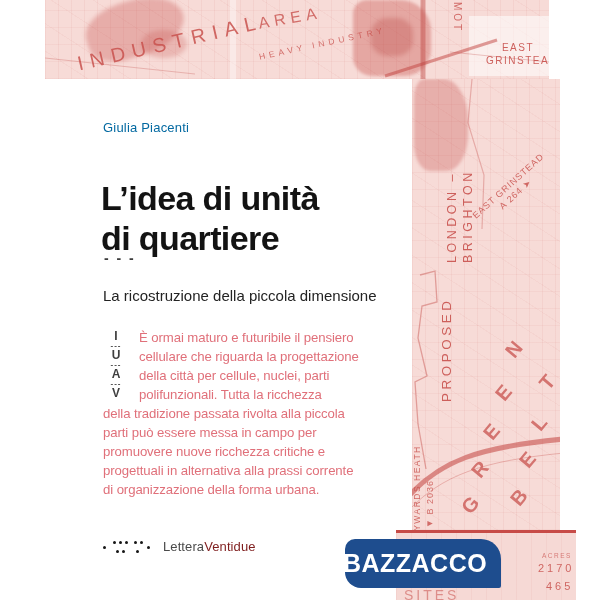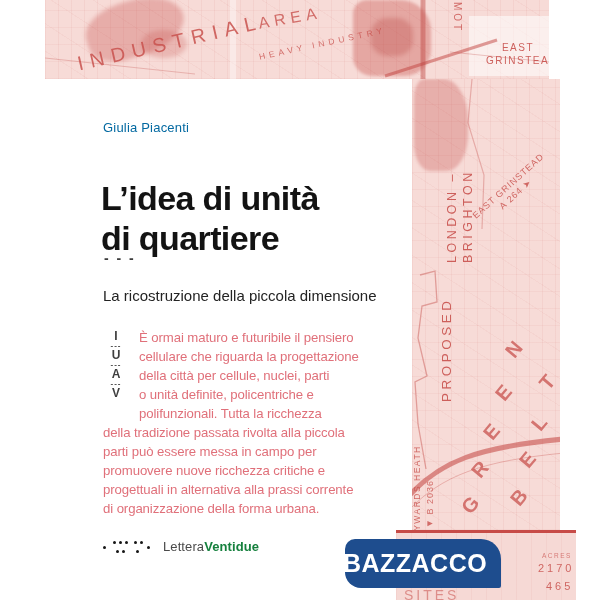--- a/index.html
+++ b/index.html
@@ -44,21 +44,21 @@
   .iuav .id{font-size:8px;font-weight:700;line-height:8px;letter-spacing:1px;}
   #body-text{position:absolute;left:103px;top:328px;width:302px;}
   #body-text .line{height:19px;font-size:13.2px;line-height:19px;color:#e0707a;letter-spacing:-.1px;}
   #body-text .line.indent{padding-left:36px;}
   
   .publisher{position:absolute;left:103px;top:537px;height:18px;display:flex;align-items:center;}
   .dots{position:relative;width:52px;height:16px;margin-right:8px;}
   .dots i{position:absolute;width:3px;height:3px;border-radius:50%;background:#161616;}
   .pname{font-size:13px;color:#161616;letter-spacing:.1px;}
   .pname .pl{font-weight:400;color:#4a4a4a;}
-  .pname .pb{font-weight:700;color:#15803d;}
+  .pname .pb{font-weight:400;color:#7f1d1d;}
   
   .banner{position:absolute;left:345px;top:539px;width:156px;height:49px;z-index:5;
           border-radius:10px 20px 2px 16px;display:flex;align-items:center;justify-content:center;
           padding-right:16px;}
   .banner span{font-size:25px;font-weight:800;letter-spacing:.5px;}
 </style>
 </head>
 <body>
 
 <div class="cover">
@@ -132,21 +132,20 @@
     <span class="id">---</span>
     <span class="il">A</span>
     <span class="id">---</span>
     <span class="il">V</span>
   </div>
 
   <div id="body-text">
       <div class="line indent">È ormai maturo e futuribile il pensiero</div>
       <div class="line indent">cellulare che riguarda la progettazione</div>
       <div class="line indent">della città per cellule, nuclei, parti</div>
-      <div class="line indent">o unità definite, policentriche e</div>
       <div class="line indent">polifunzionali. Tutta la ricchezza</div>
       <div class="line">della tradizione passata rivolta alla piccola</div>
       <div class="line">parti può essere messa in campo per</div>
       <div class="line">promuovere nuove ricchezza critiche e</div>
       <div class="line">progettuali in alternativa alla prassi corrente</div>
       <div class="line">di organizzazione della forma urbana.</div>
     </div>
 
   <div class="publisher">
     <div class="dots" id="pdots">

